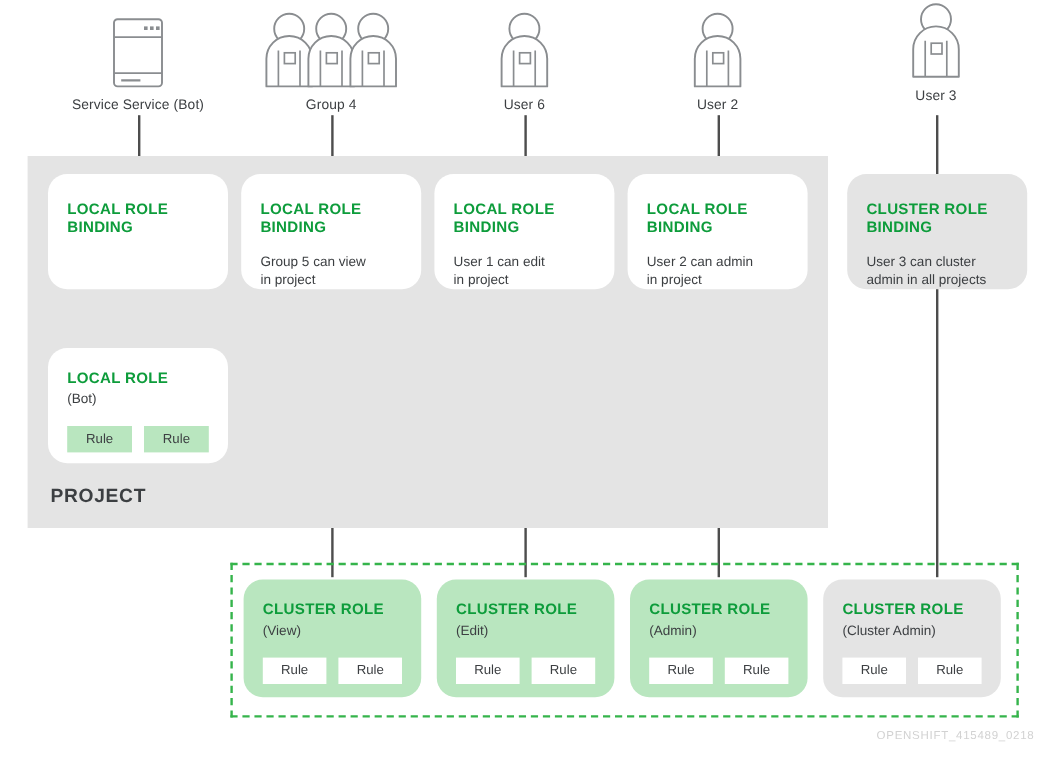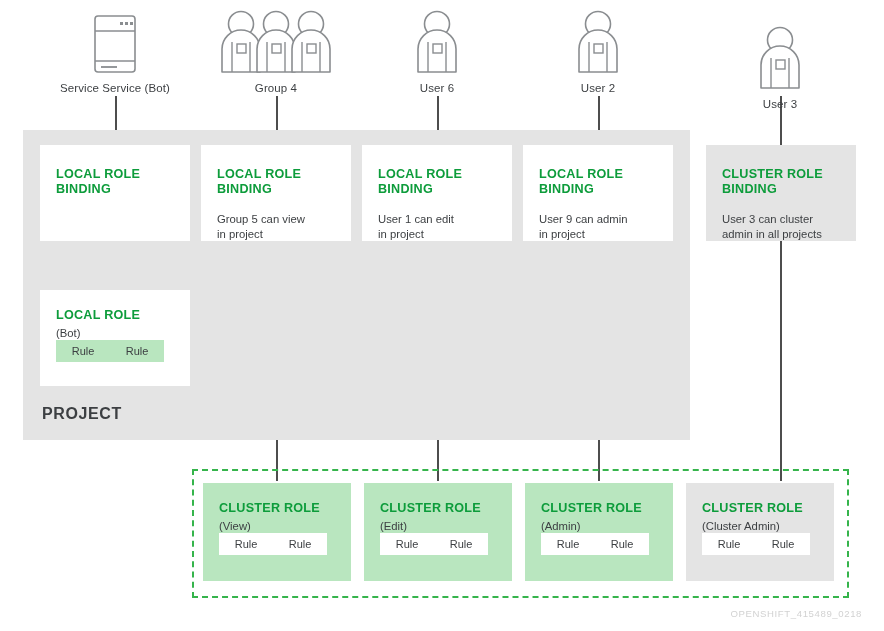--- a/index.html
+++ b/index.html
@@ -67,20 +67,21 @@
     letter-spacing: 0.6px;
     z-index: 4;
   }
 
   
   .card {
     position: absolute;
     box-sizing: border-box;
     z-index: 4;
     padding: 22px 16px 14px 16px;
+    border-radius: 16px;
   }
   .card-white { background: #ffffff; }
   .card-gray  { background: #e4e4e4; }
   .card-green { background: #b9e6bf; }
 
   .card-title {
     font-size: 12.6px;
     font-weight: bold;
     color: #0d9c3b;
     letter-spacing: 0.25px;
@@ -99,20 +100,22 @@
     font-size: 11.3px;
     color: #3c3f42;
     line-height: 14.5px;
     margin-top: 16px;
     white-space: pre-line;
   }
 
   
   .rules {
     display: flex;
+    gap: 10px;
+    margin-top: 15px;
   }
   .rule {
     box-sizing: border-box;
     width: 54px;
     height: 22px;
     display: flex;
     align-items: center;
     justify-content: center;
     font-size: 11px;
     color: #3c3f42;
@@ -210,21 +213,21 @@
     <svg class="actor-icon" width="48" height="68" viewBox="0 0 48 68">
       <circle cx="24" cy="16" r="12.5" fill="#fff" stroke="#8a8d90" stroke-width="1.6"></circle>
       <path d="M5 64 V41 a19 19 0 0 1 19-19 a19 19 0 0 1 19 19 V64 Z" fill="#fff" stroke="#8a8d90" stroke-width="1.6" stroke-linejoin="round"></path>
       <path d="M15 64 V34" fill="none" stroke="#8a8d90" stroke-width="1.4"></path>
       <path d="M33 64 V34" fill="none" stroke="#8a8d90" stroke-width="1.4"></path>
       <rect x="20" y="36" width="9" height="9" fill="none" stroke="#8a8d90" stroke-width="1.4"></rect>
     </svg>
     <span class="actor-label">User 2</span>
   </div>
 
-  <div class="actor" style="left:720px; top:24px; width:120px;text-align:center;">
+  <div class="actor" style="left:720px; top:0; width:120px;text-align:center;">
     <svg class="actor-icon" width="48" height="68" viewBox="0 0 48 68">
       <circle cx="24" cy="16" r="12.5" fill="#fff" stroke="#8a8d90" stroke-width="1.6"></circle>
       <path d="M5 64 V41 a19 19 0 0 1 19-19 a19 19 0 0 1 19 19 V64 Z" fill="#fff" stroke="#8a8d90" stroke-width="1.6" stroke-linejoin="round"></path>
       <path d="M15 64 V34" fill="none" stroke="#8a8d90" stroke-width="1.4"></path>
       <path d="M33 64 V34" fill="none" stroke="#8a8d90" stroke-width="1.4"></path>
       <rect x="20" y="36" width="9" height="9" fill="none" stroke="#8a8d90" stroke-width="1.4"></rect>
     </svg>
     <span class="actor-label">User 3</span>
   </div>
 
@@ -243,21 +246,21 @@
   <div class="card card-white" style="left:362px; top:145px; width:150px; height:96px;">
     <div class="card-title">LOCAL ROLE
 BINDING</div>
     <div class="card-desc">User 1 can edit
 in project</div>
   </div>
 
   <div class="card card-white" style="left:523px; top:145px; width:150px; height:96px;">
     <div class="card-title">LOCAL ROLE
 BINDING</div>
-    <div class="card-desc">User 9 can admin
+    <div class="card-desc">User 2 can admin
 in project</div>
   </div>
 
   <div class="card card-gray" style="left:706px; top:145px; width:150px; height:96px;">
     <div class="card-title">CLUSTER ROLE
 BINDING</div>
     <div class="card-desc">User 3 can cluster
 admin in all projects</div>
   </div>
 

